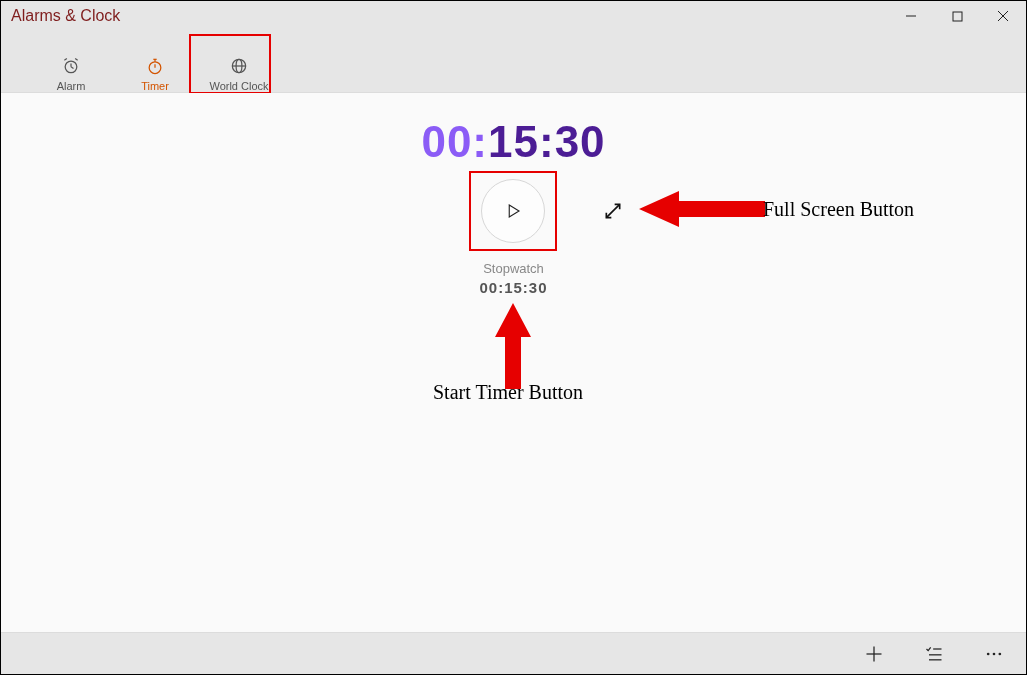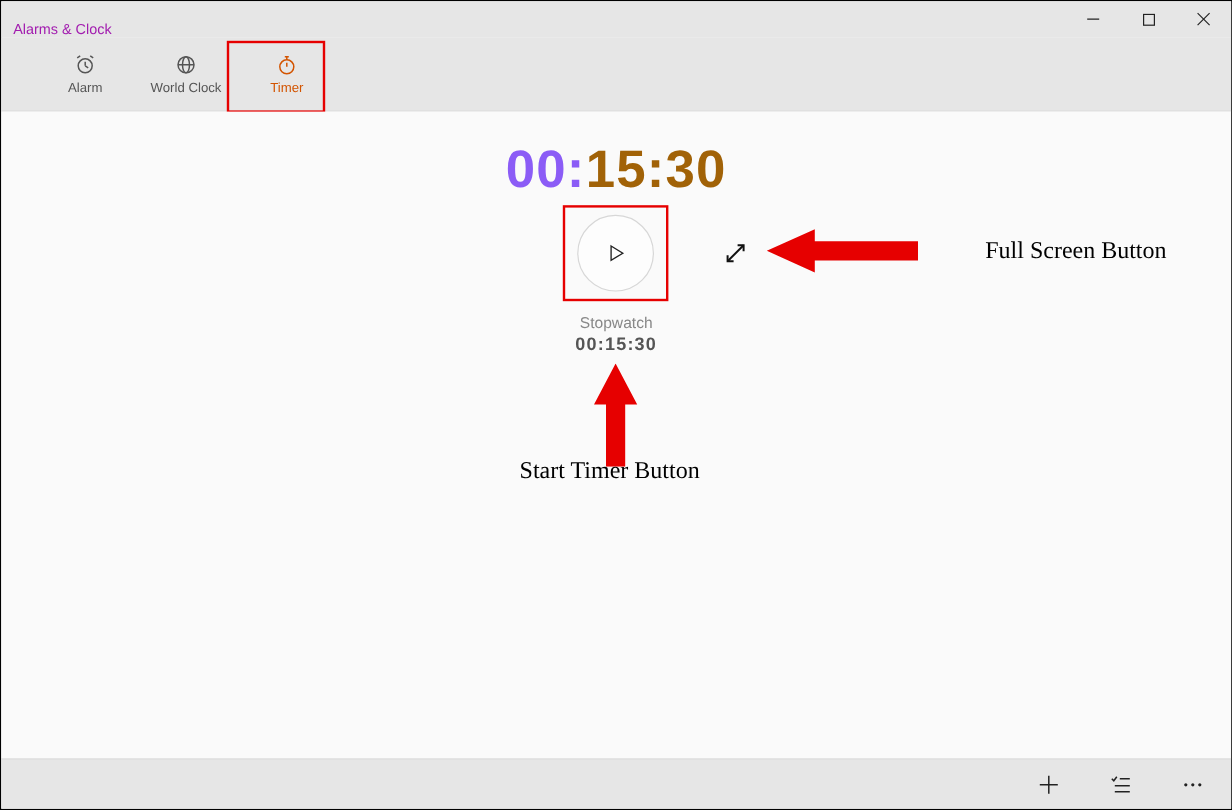--- a/index.html
+++ b/index.html
@@ -1,36 +1,36 @@
 <!DOCTYPE html>
 <html><head>
 <meta charset="utf-8">
 <style>
   * { box-sizing: border-box; margin: 0; padding: 0; font-family: "Segoe UI", Arial, sans-serif; }
   body { width: 1027px; height: 675px; border: 1px solid #000; position: relative; background: #fff; overflow: hidden; }
 
   
-  .titlebar { height: 30px; background: #e6e6e6; display: flex; align-items: flex-end; padding-left: 10px; font-size: 12px; color: #a21caf; position: relative; }
+  .titlebar { height: 30px; background: #e6e6e6; display: flex; align-items: center; padding-left: 10px; font-size: 16px; color: #7f1d1d; position: relative; }
   .win-controls { position: absolute; right: 0; top: 0; display: flex; height: 30px; }
   .win-btn { width: 46px; height: 30px; display: flex; align-items: center; justify-content: center; font-size: 13px; color: #222; }
   .win-btn svg { stroke: #222; }
 
   
-  .tabbar { height: 62px; background: #e6e6e6; display: flex; align-items: center; padding-left: 28px; border-bottom: 1px solid #dcdcdc; }
+  .tabbar { height: 62px; background: #e6e6e6; display: flex; align-items: flex-end; padding-left: 28px; border-bottom: 1px solid #dcdcdc; }
   .tab { width: 84px; display: flex; flex-direction: column; align-items: center; justify-content: center; gap: 4px; font-size: 11px; color: #555; position: relative; }
   .tab .tab-icon { width: 20px; height: 20px; display:flex; align-items:center; justify-content:center; }
   .tab.active { color: #d35400; }
   .highlight-box { border: 2px solid #e60000; position: absolute; pointer-events: none; }
 
   
   .content { position: absolute; top: 92px; left: 0; right: 0; bottom: 42px; background: #fafafa; }
 
   .time-display { position: absolute; left: 50%; transform: translateX(-50%); top: 24px; font-size: 44px; font-weight: 600; letter-spacing: 1px; white-space: nowrap; }
   .time-dim { color: #8b5cf6; }
-  .time-main { color: #a16207; }
+  .time-main { color: #4c1d95; }
 
   .play-btn { position: absolute; top: 86px; left: 480px; width: 64px; height: 64px; border: 1px solid #d7d7d7; border-radius: 50%; background: #fdfdfd; display:flex; align-items:center; justify-content:center; }
   .play-btn svg { }
 
   .fullscreen-btn { position: absolute; top: 106px; left: 600px; width: 24px; height: 24px; display:flex; align-items:center; justify-content:center; }
 
   .countdown-label { position: absolute; top: 168px; left: 50%; transform: translateX(-50%); font-size: 13px; color: #888; }
   .countdown-time { position: absolute; top: 186px; left: 50%; transform: translateX(-50%); font-size: 15px; font-weight: 600; color: #555; letter-spacing: 1px; }
 
   
@@ -73,40 +73,40 @@
       <svg width="20" height="20" viewBox="0 0 24 24" fill="none" stroke="#555" stroke-width="1.5">
         <circle cx="12" cy="13" r="7"></circle>
           <line x1="12" y1="13" x2="12" y2="9"></line>
           <line x1="12" y1="13" x2="15" y2="15"></line>
         <line x1="4" y1="5" x2="7" y2="3"></line>
           <line x1="20" y1="5" x2="17" y2="3"></line>
       </svg>
     </span>
     <span>Alarm</span>
   </div>
-  <div class="tab">
-    <span class="tab-icon">
-      <svg width="20" height="20" viewBox="0 0 24 24" fill="none" stroke="#555" stroke-width="1.5">
-        <circle cx="12" cy="12" r="8"></circle>
-          <ellipse cx="12" cy="12" rx="3.5" ry="8"></ellipse>
-          <line x1="4" y1="12" x2="20" y2="12"></line>
-      </svg>
-    </span>
-    <span>World Clock</span>
-  </div>
   <div class="tab active">
     <span class="tab-icon">
       <svg width="20" height="20" viewBox="0 0 24 24" fill="none" stroke="#d35400" stroke-width="1.5">
         <circle cx="12" cy="14" r="7"></circle>
           <line x1="12" y1="14" x2="12" y2="10"></line>
           <line x1="10" y1="4" x2="14" y2="4"></line>
           <line x1="12" y1="4" x2="12" y2="7"></line>
       </svg>
     </span>
     <span>Timer</span>
+  </div>
+  <div class="tab">
+    <span class="tab-icon">
+      <svg width="20" height="20" viewBox="0 0 24 24" fill="none" stroke="#555" stroke-width="1.5">
+        <circle cx="12" cy="12" r="8"></circle>
+          <ellipse cx="12" cy="12" rx="3.5" ry="8"></ellipse>
+          <line x1="4" y1="12" x2="20" y2="12"></line>
+      </svg>
+    </span>
+    <span>World Clock</span>
   </div>
 </div>
 
 <div class="highlight-box" style="left:188px; top:33px; width:82px; height:60px;"></div>
 
 <div class="content">
 
   <div class="time-display">
     <span class="time-dim">00</span><span class="time-dim">:</span><span class="time-main">15</span><span class="time-main">:</span><span class="time-main">30</span>
   </div>
@@ -126,21 +126,21 @@
   </div>
 
   <div class="countdown-label">Stopwatch</div>
   <div class="countdown-time">00:15:30</div>
 
   <div class="highlight-box" style="left:468px; top:78px; width:88px; height:80px;"></div>
 
   <svg class="arrow-right" style="left:638px; top:94px;" width="126" height="44">
     <polygon points="0,22 40,4 40,14 126,14 126,30 40,30 40,40" fill="#e60000"></polygon>
   </svg>
-  <div class="anno-text" style="left:820px; top:105px;">Full Screen Button</div>
+  <div class="anno-text" style="left:762px; top:105px;">Full Screen Button</div>
 
   <svg class="arrow-down" style="left:490px; top:210px;" width="44" height="86">
     <polygon points="22,0 40,34 30,34 30,86 14,86 14,34 4,34" fill="#e60000"></polygon>
   </svg>
   <div class="anno-text" style="left:432px; top:288px;">Start Timer Button</div>
 
 </div>
 
 <div class="bottombar">
   <div class="bottom-icon">

